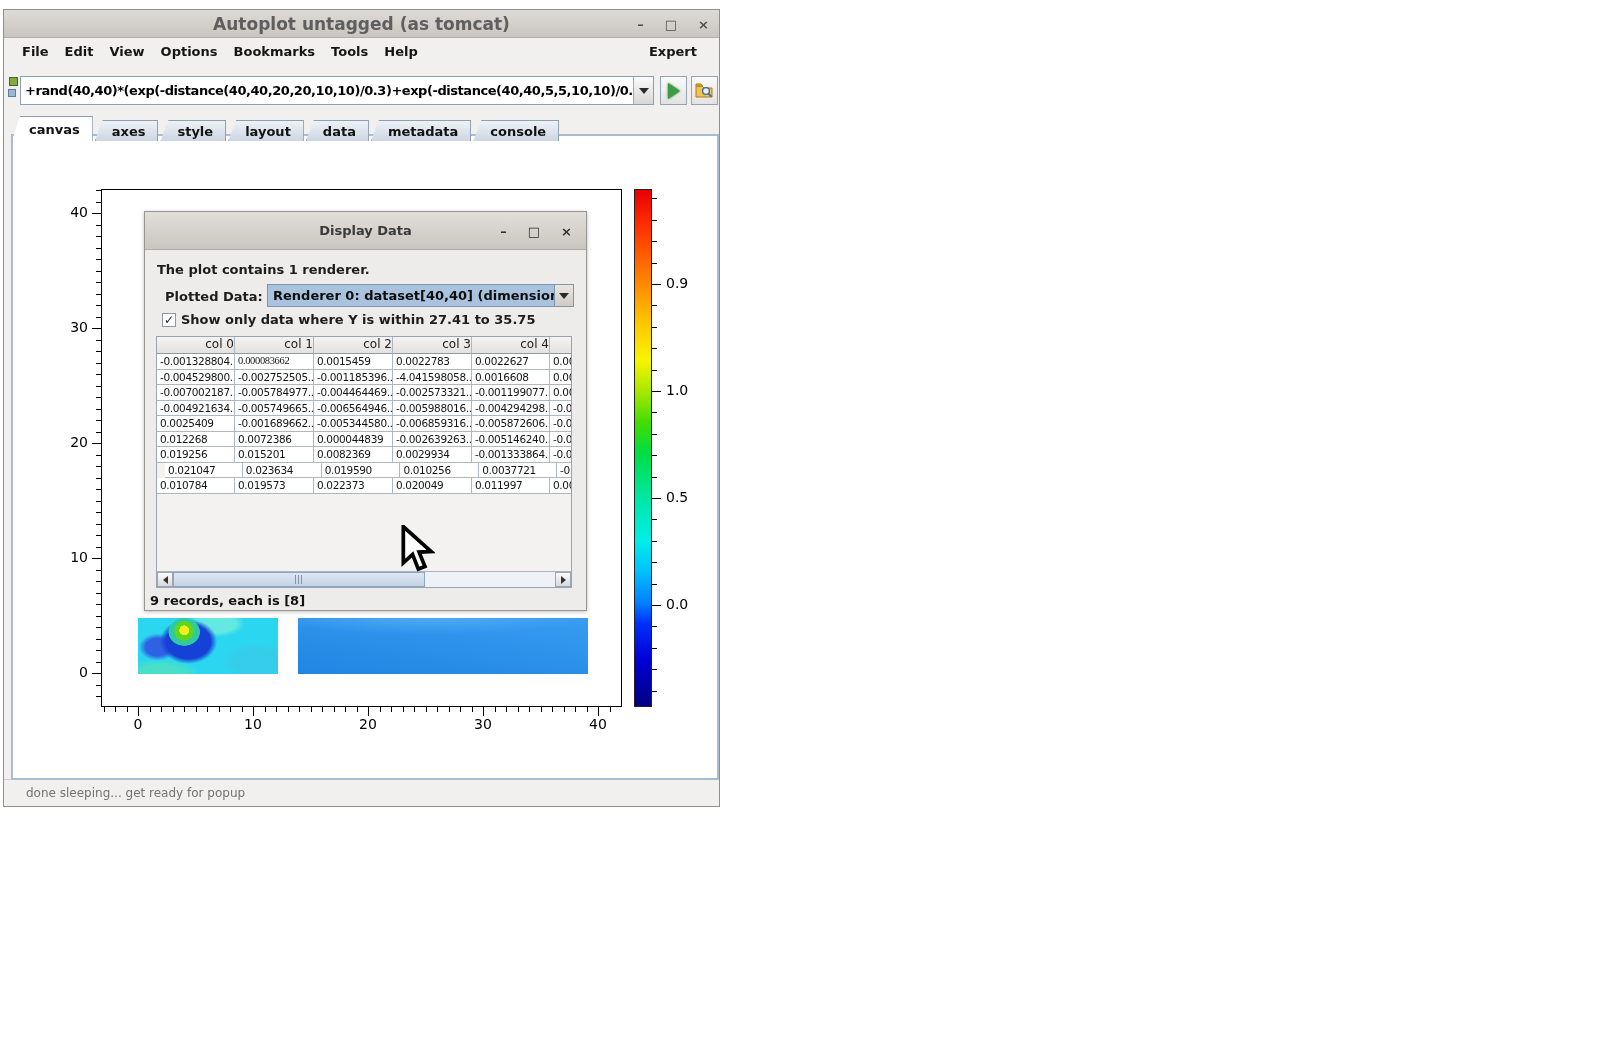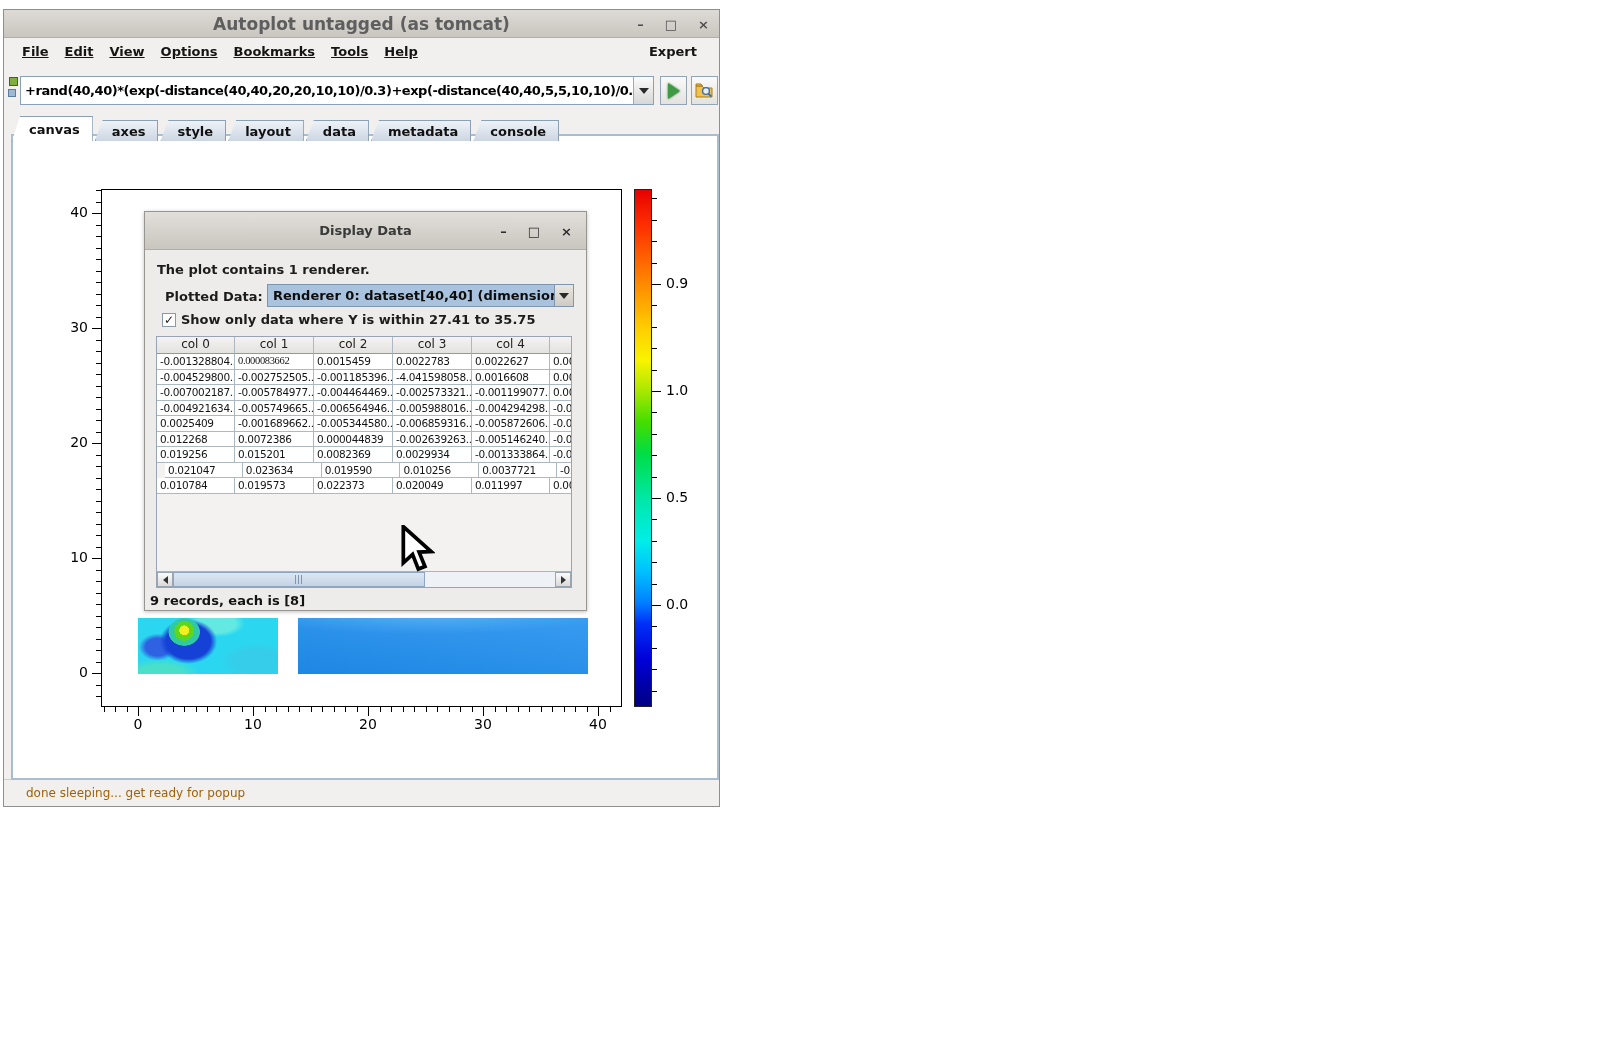--- a/index.html
+++ b/index.html
@@ -15,21 +15,21 @@
     background:linear-gradient(#dedbd6,#c9c5bf);border-bottom:1px solid #b2aea8;
     display:flex;align-items:center;justify-content:center;}
   .title{font-size:17px;font-weight:bold;color:#5e5e5e;}
   .winbtns{position:absolute;right:10px;top:0;height:28px;display:flex;gap:21px;
     align-items:center;color:#4f4f4f;font-size:13px;font-weight:bold;}
   .winbtns span{cursor:default;line-height:1;}
 
   
   .menubar{position:absolute;left:0;top:28px;right:0;height:26px;background:#f1f0ee;
     display:flex;align-items:center;padding:0 10px;font-size:13px;font-weight:bold;color:#141414;}
-  .menu-item{padding:0 8px;text-decoration:underline;}
+  .menu-item{padding:0 8px;}
   .menu-right{margin-left:auto;padding-right:12px;}
 
   
   .toolbar{position:absolute;left:0;top:54px;right:0;height:52px;background:#f1f0ee;}
   .ds-icon{position:absolute;left:3px;top:13px;width:14px;height:24px;}
   .sq-green{position:absolute;left:2px;top:0;width:9px;height:9px;background:#7fae3e;border:1px solid #3f6a14;}
   .sq-blue{position:absolute;left:1px;top:12px;width:8px;height:8px;background:#9db8d2;border:1px solid #5a7da0;}
   .uri-combo{position:absolute;left:16px;top:12px;width:634px;height:29px;background:#ffffff;
     border:1px solid #89a0b6;display:flex;align-items:center;}
   .uri-text{flex:1;padding:0 4px;font-size:13px;font-weight:bold;color:#000;
@@ -111,41 +111,41 @@
 
   .scrollpane{position:absolute;left:11px;top:124px;width:416px;height:252px;
     border:1px solid #98a4b3;background:#f3f2f0;overflow:hidden;}
   .tbl{position:absolute;left:0;top:0;width:440px;}
   .trow{display:flex;height:15.5px;}
   .trow.head{height:17px;}
   .tcell{border-right:1px solid #aeb8c3;border-bottom:1px solid #aeb8c3;background:#fff;
     font-size:10.5px;letter-spacing:-0.35px;color:#141414;white-space:nowrap;overflow:hidden;
     padding:1px 0 0 3px;}
   .trow.head .tcell{background:linear-gradient(#f4f3f1,#e4e2df);border-bottom:1px solid #8e9aa8;
-    font-size:12px;letter-spacing:0;text-align:center;padding:0;color:#202020;}
+    font-size:12px;letter-spacing:0;text-align:right;padding:0;color:#202020;}
   .hscroll{position:absolute;left:0;bottom:0;height:16px;width:414px;background:#eef1f6;
     border-top:1px solid #aab4c0;display:flex;}
   .sb-btn{width:16px;height:15px;background:linear-gradient(#fbfbfb,#d9d9d9);
     border:1px solid #9aa6b4;display:flex;align-items:center;justify-content:center;}
   .arrow-left{width:0;height:0;border-top:4px solid transparent;border-bottom:4px solid transparent;
     border-right:5px solid #333;}
   .arrow-right{width:0;height:0;border-top:4px solid transparent;border-bottom:4px solid transparent;
     border-left:5px solid #333;}
   .sb-thumb{width:252px;height:15px;background:linear-gradient(#dde7f2,#c3d3e6);
     border:1px solid #8ea6c0;display:flex;align-items:center;justify-content:center;}
   .grip{width:8px;height:9px;background:repeating-linear-gradient(90deg,#7e96b0 0 1px,transparent 1px 3px);}
   .sb-track-rest{flex:1;}
   .dlg-records{position:absolute;left:5px;top:381px;font-size:13px;font-weight:bold;color:#141414;}
 
   .cursor{position:absolute;left:397px;top:515px;z-index:20;}
 
   
   .statusbar{position:absolute;left:0;bottom:0;right:8px;height:27px;background:#f1f0ee;
     border-top:1px solid #cfcdc9;display:flex;align-items:center;padding-left:22px;
-    font-size:12px;color:#a16207;}
+    font-size:12px;color:#737373;}
 </style>
 </head>
 <body>
 
 <div class="app">
 
   <div class="titlebar">
     <span class="title">Autoplot untagged (as tomcat)</span>
     <span class="winbtns">
       <span>–</span>

